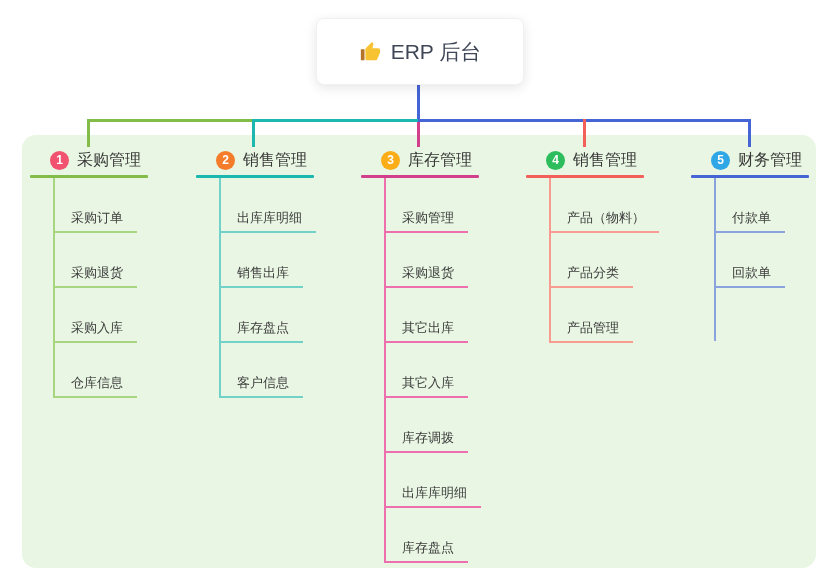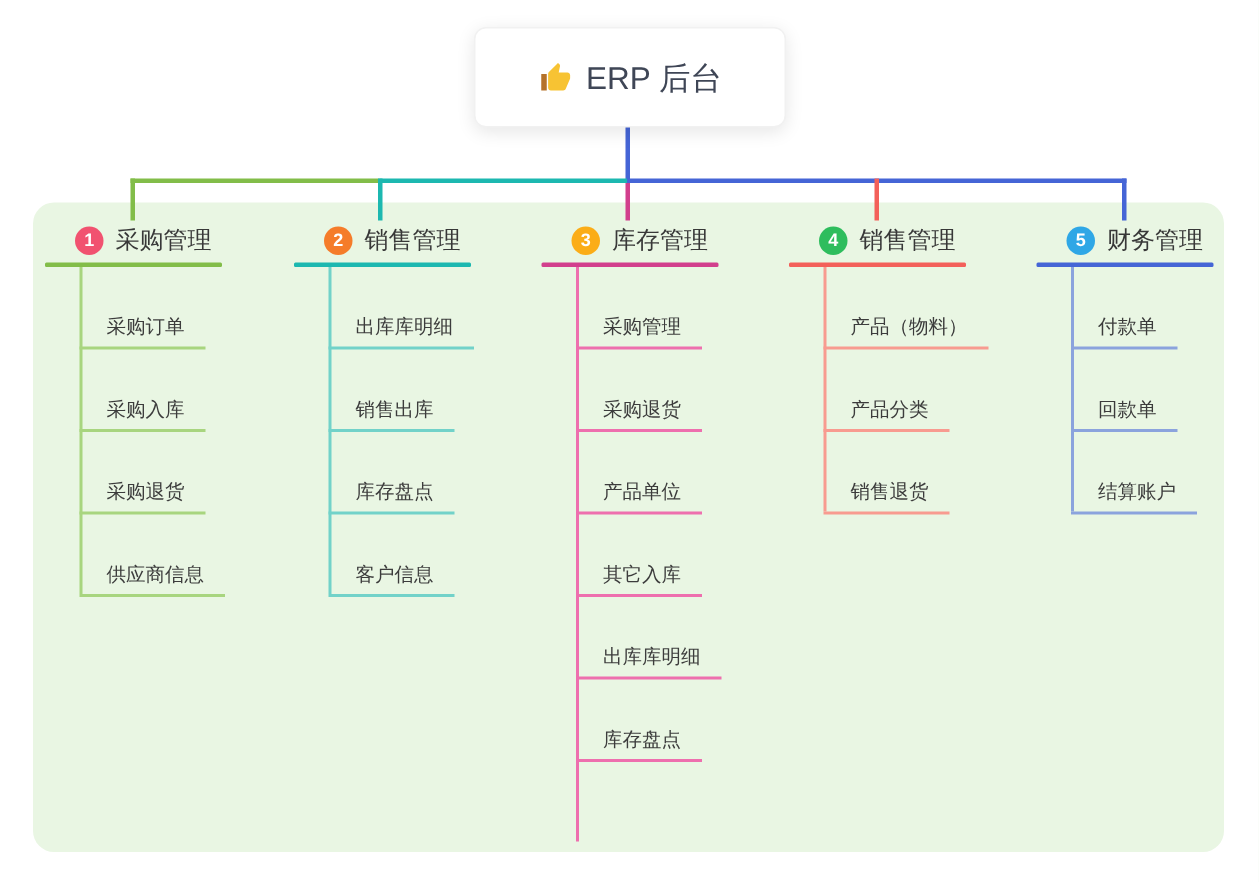--- a/index.html
+++ b/index.html
@@ -79,29 +79,29 @@
       <span class="branch-label">采购管理</span>
     </div>
     <div class="title-underline" style="background-color: rgb(130, 189, 73);"></div>
     <div class="children">
       <div class="spine" style="background-color: rgb(168, 213, 127);"></div>
       <div class="child">
         <span class="child-label">采购订单</span>
         <div class="child-line" style="background-color: rgb(168, 213, 127);"></div>
       </div>
       <div class="child">
+        <span class="child-label">采购退货</span>
+        <div class="child-line" style="background-color: rgb(168, 213, 127);"></div>
+      </div>
+      <div class="child">
         <span class="child-label">采购入库</span>
         <div class="child-line" style="background-color: rgb(168, 213, 127);"></div>
       </div>
       <div class="child">
-        <span class="child-label">采购退货</span>
-        <div class="child-line" style="background-color: rgb(168, 213, 127);"></div>
-      </div>
-      <div class="child">
-        <span class="child-label">供应商信息</span>
+        <span class="child-label">仓库信息</span>
         <div class="child-line" style="background-color: rgb(168, 213, 127);"></div>
       </div>
     </div>
   </div>
 
   <div class="branch b1">
     <div class="branch-title">
       <span class="badge" style="background-color: rgb(245, 124, 42);">2</span>
       <span class="branch-label">销售管理</span>
     </div>
@@ -137,25 +137,29 @@
       <div class="spine" style="background-color: rgb(238, 111, 174);"></div>
       <div class="child">
         <span class="child-label">采购管理</span>
         <div class="child-line" style="background-color: rgb(238, 111, 174);"></div>
       </div>
       <div class="child">
         <span class="child-label">采购退货</span>
         <div class="child-line" style="background-color: rgb(238, 111, 174);"></div>
       </div>
       <div class="child">
-        <span class="child-label">产品单位</span>
+        <span class="child-label">其它出库</span>
         <div class="child-line" style="background-color: rgb(238, 111, 174);"></div>
       </div>
       <div class="child">
         <span class="child-label">其它入库</span>
+        <div class="child-line" style="background-color: rgb(238, 111, 174);"></div>
+      </div>
+      <div class="child">
+        <span class="child-label">库存调拨</span>
         <div class="child-line" style="background-color: rgb(238, 111, 174);"></div>
       </div>
       <div class="child">
         <span class="child-label">出库库明细</span>
         <div class="child-line" style="background-color: rgb(238, 111, 174);"></div>
       </div>
       <div class="child">
         <span class="child-label">库存盘点</span>
         <div class="child-line" style="background-color: rgb(238, 111, 174);"></div>
       </div>
@@ -172,21 +176,21 @@
       <div class="spine" style="background-color: rgb(248, 155, 144);"></div>
       <div class="child">
         <span class="child-label">产品（物料）</span>
         <div class="child-line" style="background-color: rgb(248, 155, 144);"></div>
       </div>
       <div class="child">
         <span class="child-label">产品分类</span>
         <div class="child-line" style="background-color: rgb(248, 155, 144);"></div>
       </div>
       <div class="child">
-        <span class="child-label">销售退货</span>
+        <span class="child-label">产品管理</span>
         <div class="child-line" style="background-color: rgb(248, 155, 144);"></div>
       </div>
     </div>
   </div>
 
   <div class="branch b4">
     <div class="branch-title">
       <span class="badge" style="background-color: rgb(47, 167, 230);">5</span>
       <span class="branch-label">财务管理</span>
     </div>
@@ -194,20 +198,16 @@
     <div class="children">
       <div class="spine" style="background-color: rgb(139, 163, 221);"></div>
       <div class="child">
         <span class="child-label">付款单</span>
         <div class="child-line" style="background-color: rgb(139, 163, 221);"></div>
       </div>
       <div class="child">
         <span class="child-label">回款单</span>
         <div class="child-line" style="background-color: rgb(139, 163, 221);"></div>
       </div>
-      <div class="child">
-        <span class="child-label">结算账户</span>
-        <div class="child-line" style="background-color: rgb(139, 163, 221);"></div>
-      </div>
     </div>
   </div>
 
 </div>
 
 </body></html>

